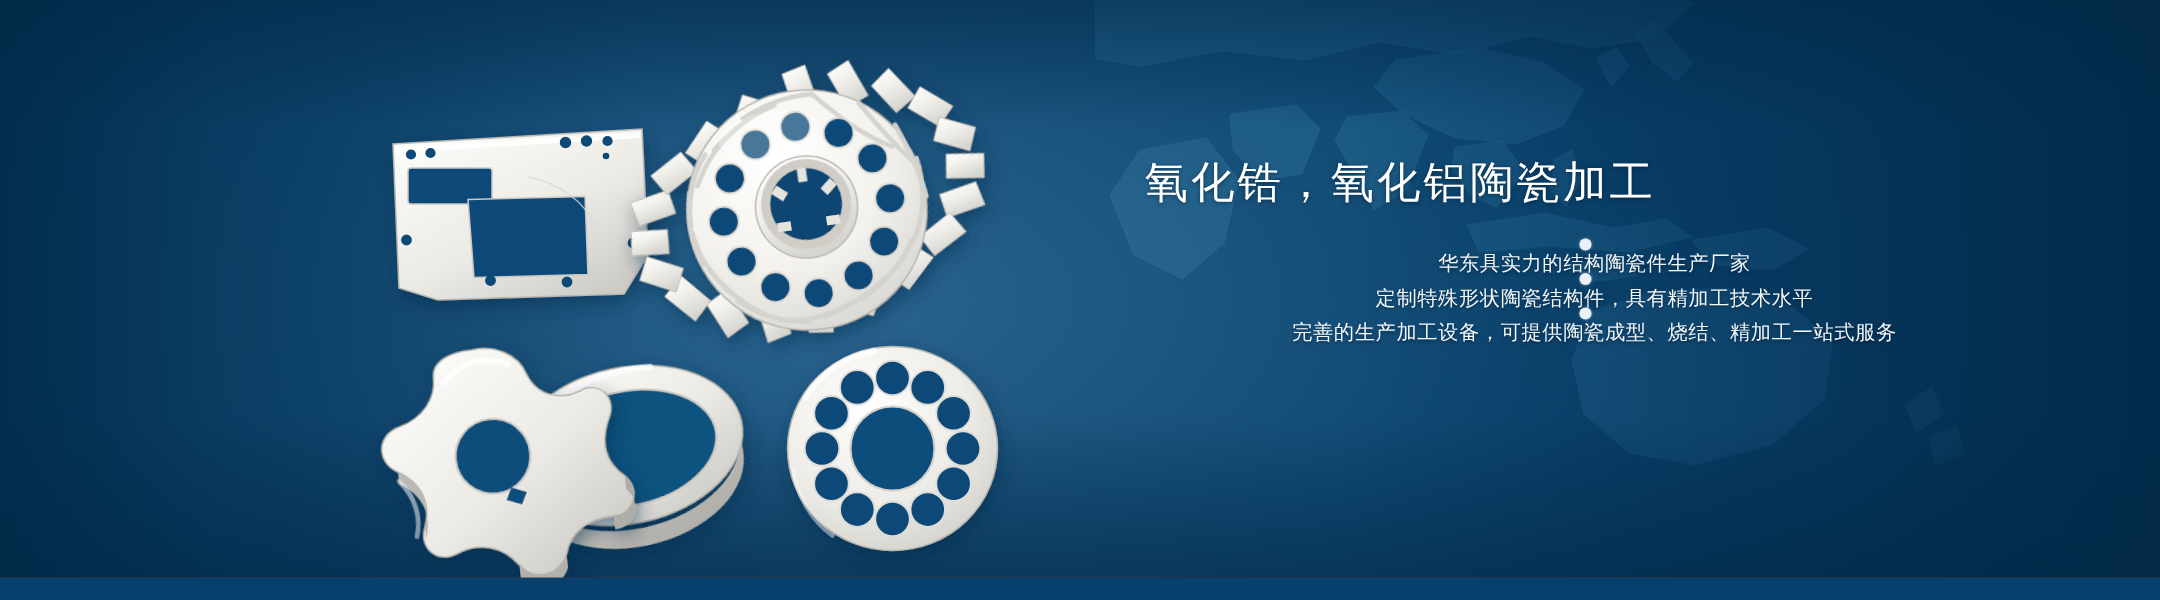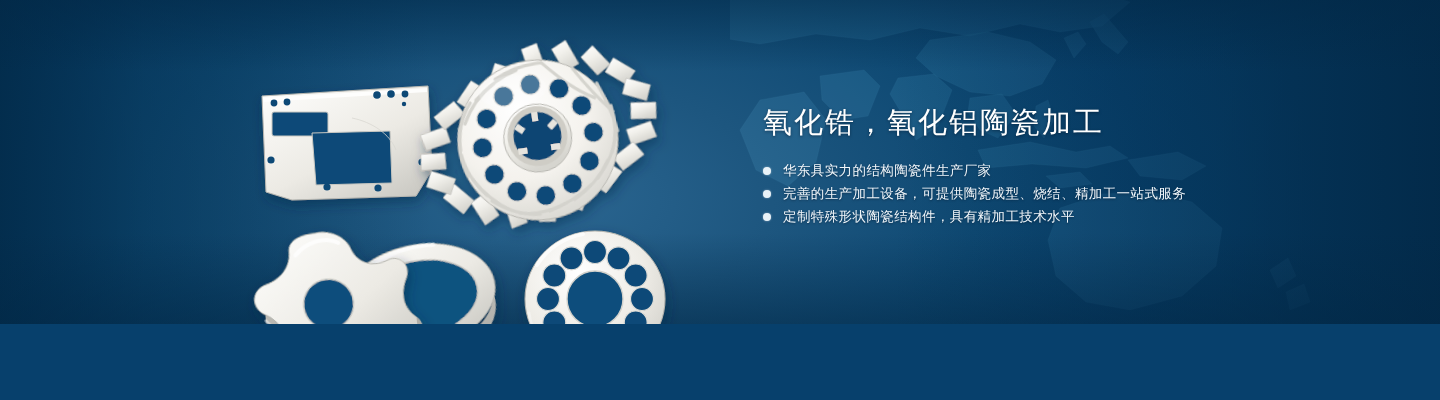--- a/index.html
+++ b/index.html
@@ -2,21 +2,21 @@
 <html><head>
 <meta charset="utf-8">
 <style>
   html,body{margin:0;padding:0;}
   body{
     width:1440px;height:400px;overflow:hidden;
     font-family:"Liberation Sans","DejaVu Sans",sans-serif;
     background:#07406c;
   }
   .banner{
-    position:relative;width:1440px;height:324px;overflow:hidden;
+    position:relative;width:1440px;height:385px;overflow:hidden;
     background:#7f1d1d;
     text-decoration:underline;
   }
   
   .bg-base{
     position:absolute;inset:0;
     background:
       radial-gradient(ellipse 760px 420px at 560px 200px, #2a6590 0%, #1d567f 28%, #0f4a74 55%, #08406c 78%, #063a63 100%);
   }
   .bg-vignette{
@@ -43,21 +43,21 @@
   }
   
   .content{position:absolute;left:763px;top:104px;width:600px;}
   .title{
     color:#ffffff;font-size:29px;line-height:1.25;letter-spacing:2px;
     font-weight:400;white-space:nowrap;
     text-shadow:0 1px 3px rgba(0,20,40,.55);
   }
   .bullets{margin-top:19px;}
   .bullet{
-    display:flex;align-items:center;height:23px;
+    display:flex;align-items:center;height:23px;flex-direction:column;
   }
   .dot{
     width:8px;height:8px;border-radius:50%;
     background:#e9f2f8;flex:0 0 8px;margin-right:12px;
     box-shadow:0 0 2px rgba(255,255,255,.5);
   }
   .btext{
     color:#f2f7fb;font-size:13.5px;letter-spacing:.4px;white-space:nowrap;
     text-shadow:0 1px 2px rgba(0,20,40,.5);
   }
@@ -310,22 +310,22 @@
 
   <div class="content">
     <div class="title">氧化锆，氧化铝陶瓷加工</div>
     <div class="bullets">
       <div class="bullet">
         <span class="dot"></span>
         <span class="btext">华东具实力的结构陶瓷件生产厂家</span>
       </div>
       <div class="bullet">
         <span class="dot"></span>
-        <span class="btext">完善的生产加工设备，可提供陶瓷成型、烧结、精加工一站式服务</span>
+        <span class="btext">定制特殊形状陶瓷结构件，具有精加工技术水平</span>
       </div>
       <div class="bullet">
         <span class="dot"></span>
-        <span class="btext">定制特殊形状陶瓷结构件，具有精加工技术水平</span>
+        <span class="btext">完善的生产加工设备，可提供陶瓷成型、烧结、精加工一站式服务</span>
       </div>
     </div>
   </div>
 
 </div>
 
 </body></html>

